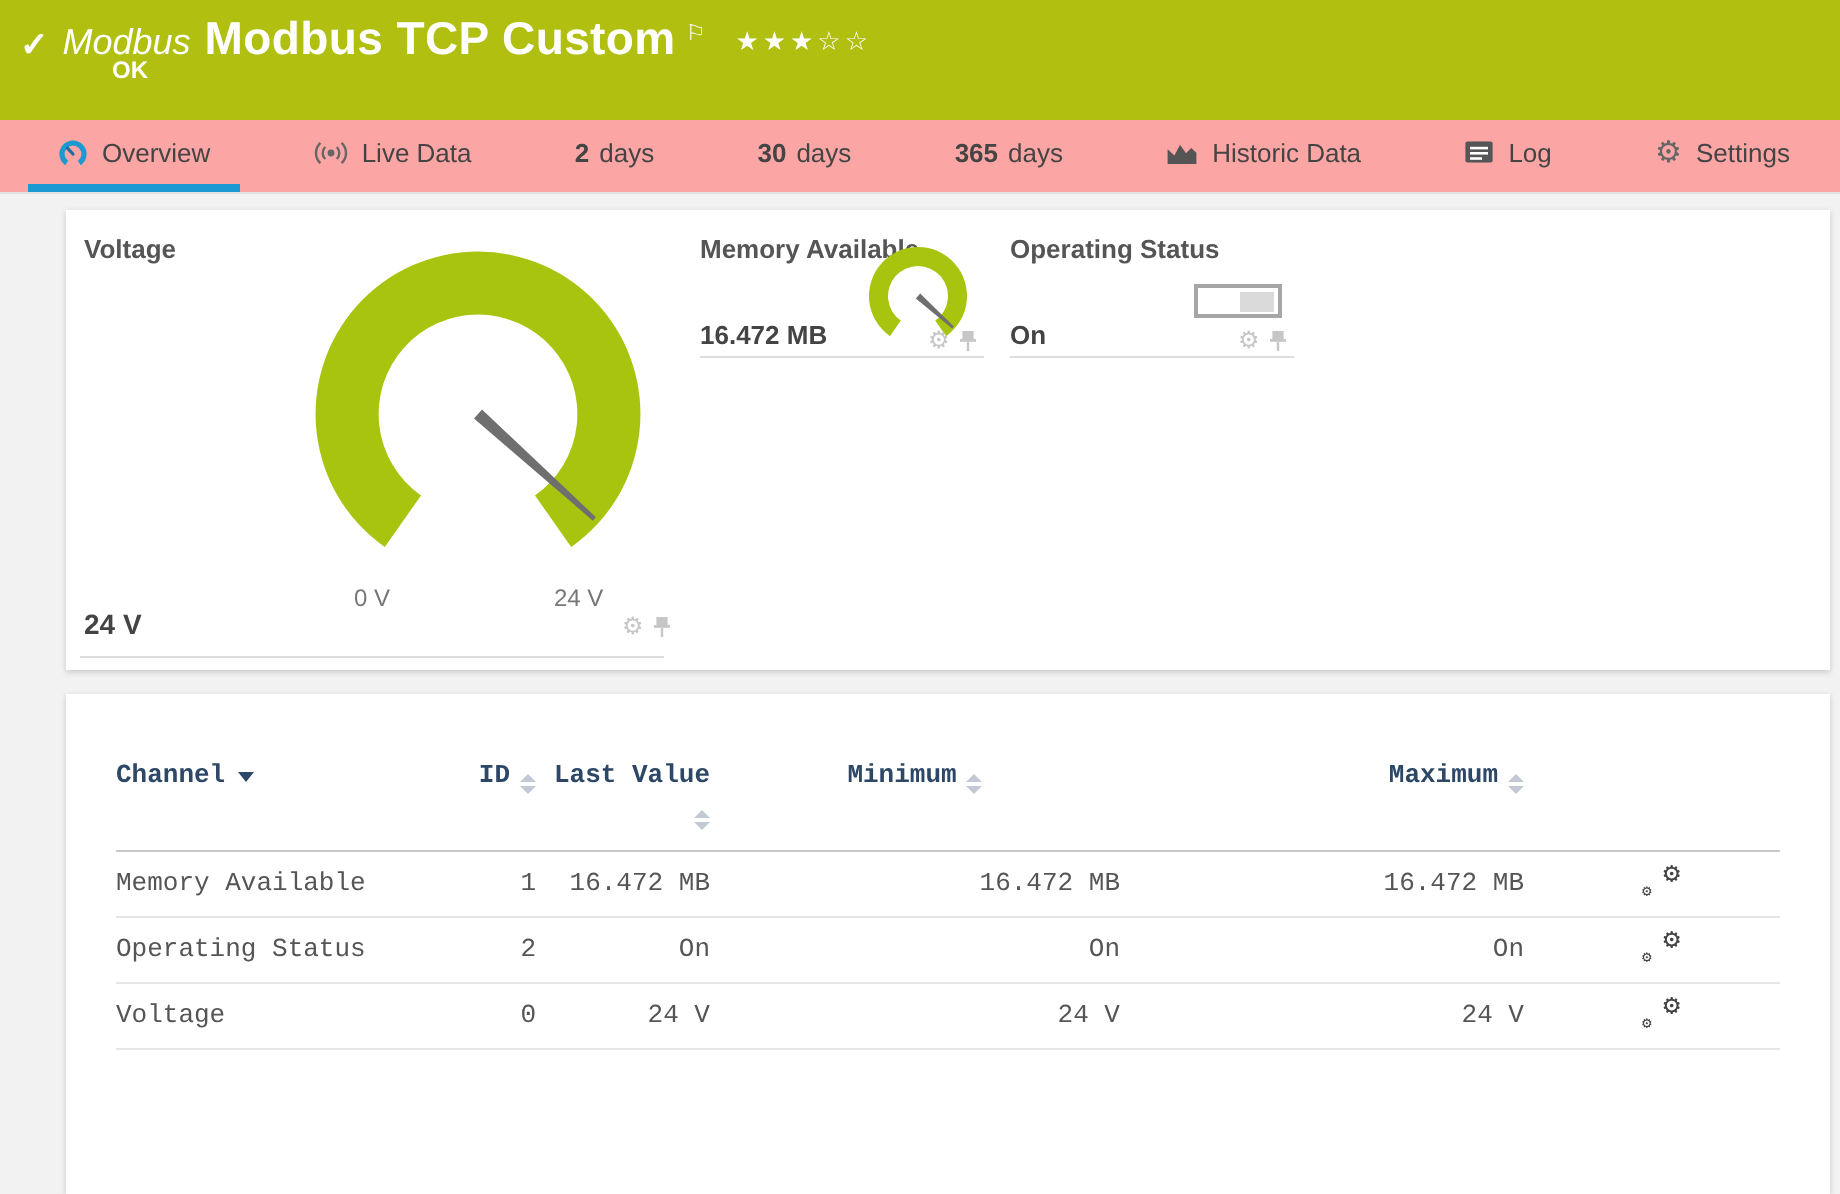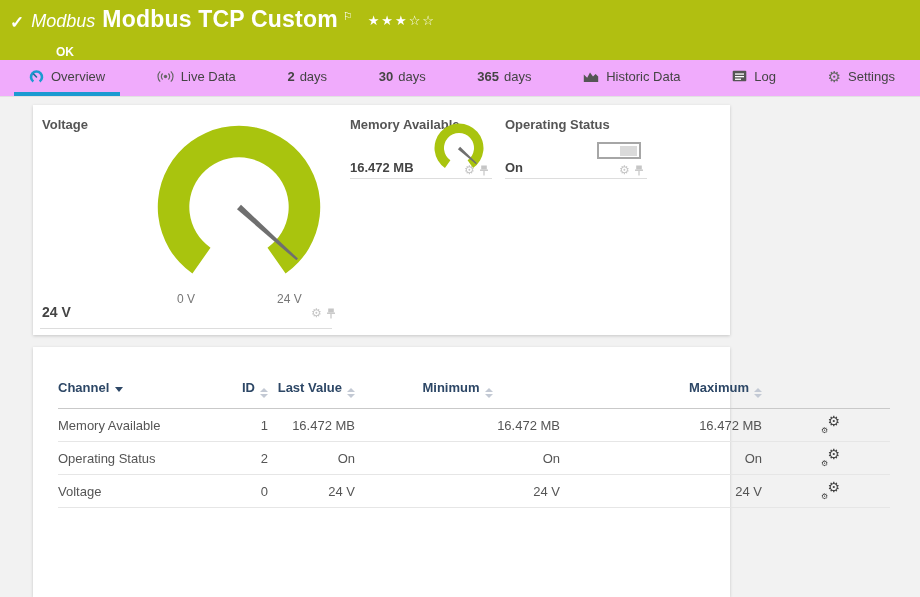--- a/index.html
+++ b/index.html
@@ -18,42 +18,42 @@
   }
   .statusbar .titleline {
     position:absolute; left:10px; top:6px;
     display:flex; align-items:baseline; gap:7px; white-space:nowrap;
   }
   .check { font-size:17px; font-weight:bold; position:relative; top:1px; }
   .kind  { font-style:italic; font-size:18px; font-weight:400; }
   .sensor-title { font-size:23px; font-weight:bold; letter-spacing:.2px; }
   .flag { font-size:11px; position:relative; top:-7px; left:-2px; }
   .stars { font-size:13px; letter-spacing:2px; position:relative; top:-2px; margin-left:6px; }
-  .statusline { position:absolute; left:56px; top:45px; font-size:12px; font-weight:bold; }
+  .statusline { position:absolute; left:56px; top:28px; font-size:12px; font-weight:bold; }
 
   
   .tabstrip {
     position:absolute; left:0; top:60px; width:920px; height:37px;
-    background:#f0abfc; border-bottom:1px solid #e2e2e2;
+    background:#fca5a5; border-bottom:1px solid #e2e2e2;
     display:flex; justify-content:space-between; align-items:stretch;
     padding:0 10px 0 14px;
   }
   .tab {
     display:flex; align-items:center; gap:7px;
     padding:0 15px; font-size:13px; color:#444; cursor:pointer;
     border-bottom:4px solid transparent;
   }
   .tab .num { font-weight:bold; margin-right:-2px; }
   .tab.active { border-bottom-color:#1b9ad1; }
   .tab .tab-icon { display:inline-flex; align-items:center; color:#666; }
   .gear-glyph { font-size:15px; color:#555; line-height:1; }
 
   
   .panel {
-    position:absolute; left:33px; width:697px; background:#fff;
+    position:absolute; left:33px; width:882px; background:#fff;
     box-shadow:0 1px 3px rgba(0,0,0,.18);
   }
   .panel.gauges { top:105px; height:230px; }
   .panel.channels { top:347px; height:250px; }
 
   .blocktitle { position:absolute; font-size:13px; font-weight:bold; color:#555; }
   .bigvalue { position:absolute; font-size:14px; font-weight:bold; color:#444; }
   .scale-label { position:absolute; font-size:12px; color:#777; }
   .block-sep { position:absolute; height:1px; background:#ddd; }
   .panel-icons { position:absolute; display:flex; gap:4px; align-items:center; cursor:pointer; }
@@ -61,21 +61,21 @@
 
   
   .toggle {
     position:absolute; left:564px; top:37px; width:44px; height:17px;
     border:2px solid #a6a6a6; background:#fff;
   }
   .toggle .knob { position:absolute; right:2px; top:1.5px; width:17px; height:10px; background:#dadada; }
 
   
   .tablewrap { position:absolute; left:25px; top:26px; width:832px; }
-  table { border-collapse:collapse; width:832px; table-layout:fixed; font-size:13px; }
+  table { border-collapse:collapse; width:832px; table-layout:fixed; font-size:13px;font-family:Liberation Mono, monospace; }
   th {
     color:#2d4766; font-weight:bold; text-align:right; vertical-align:top;
     padding:6px 0 10px 0; border-bottom:1px solid #c9c9c9; cursor:pointer;
     line-height:1.35;
   }
   th.col-channel { text-align:left; width:160px; }
   th.col-id { width:50px; }
   th.col-last { width:87px; }
   th.col-min { width:205px;text-align:center; }
   th.col-max { width:202px; }

